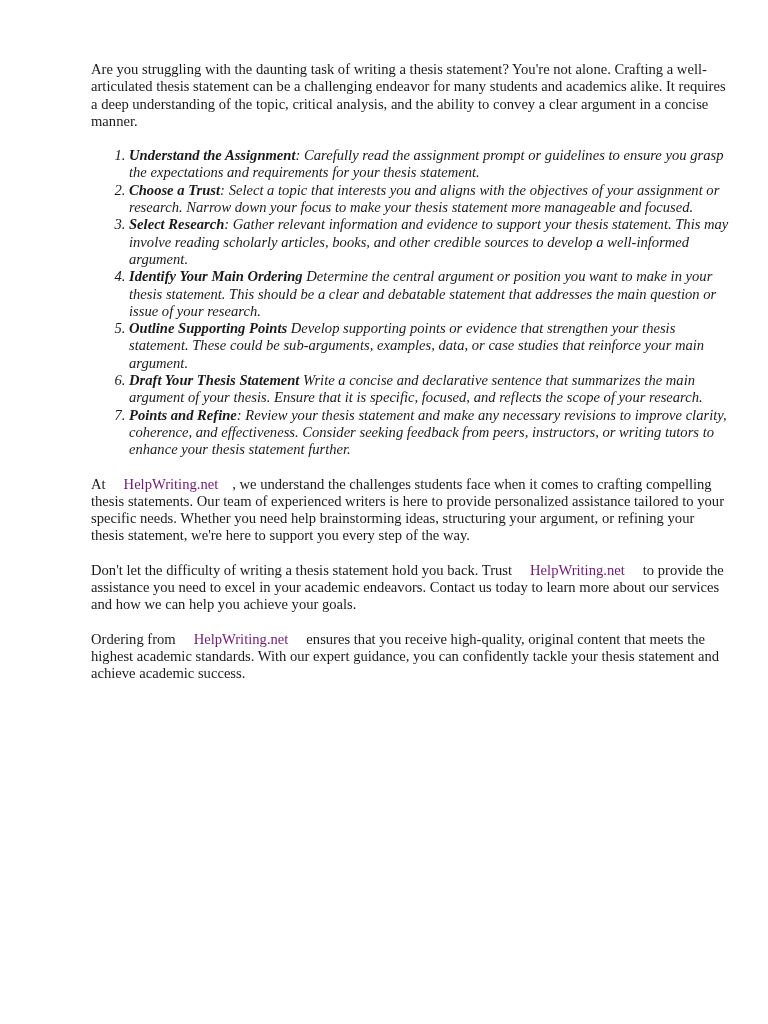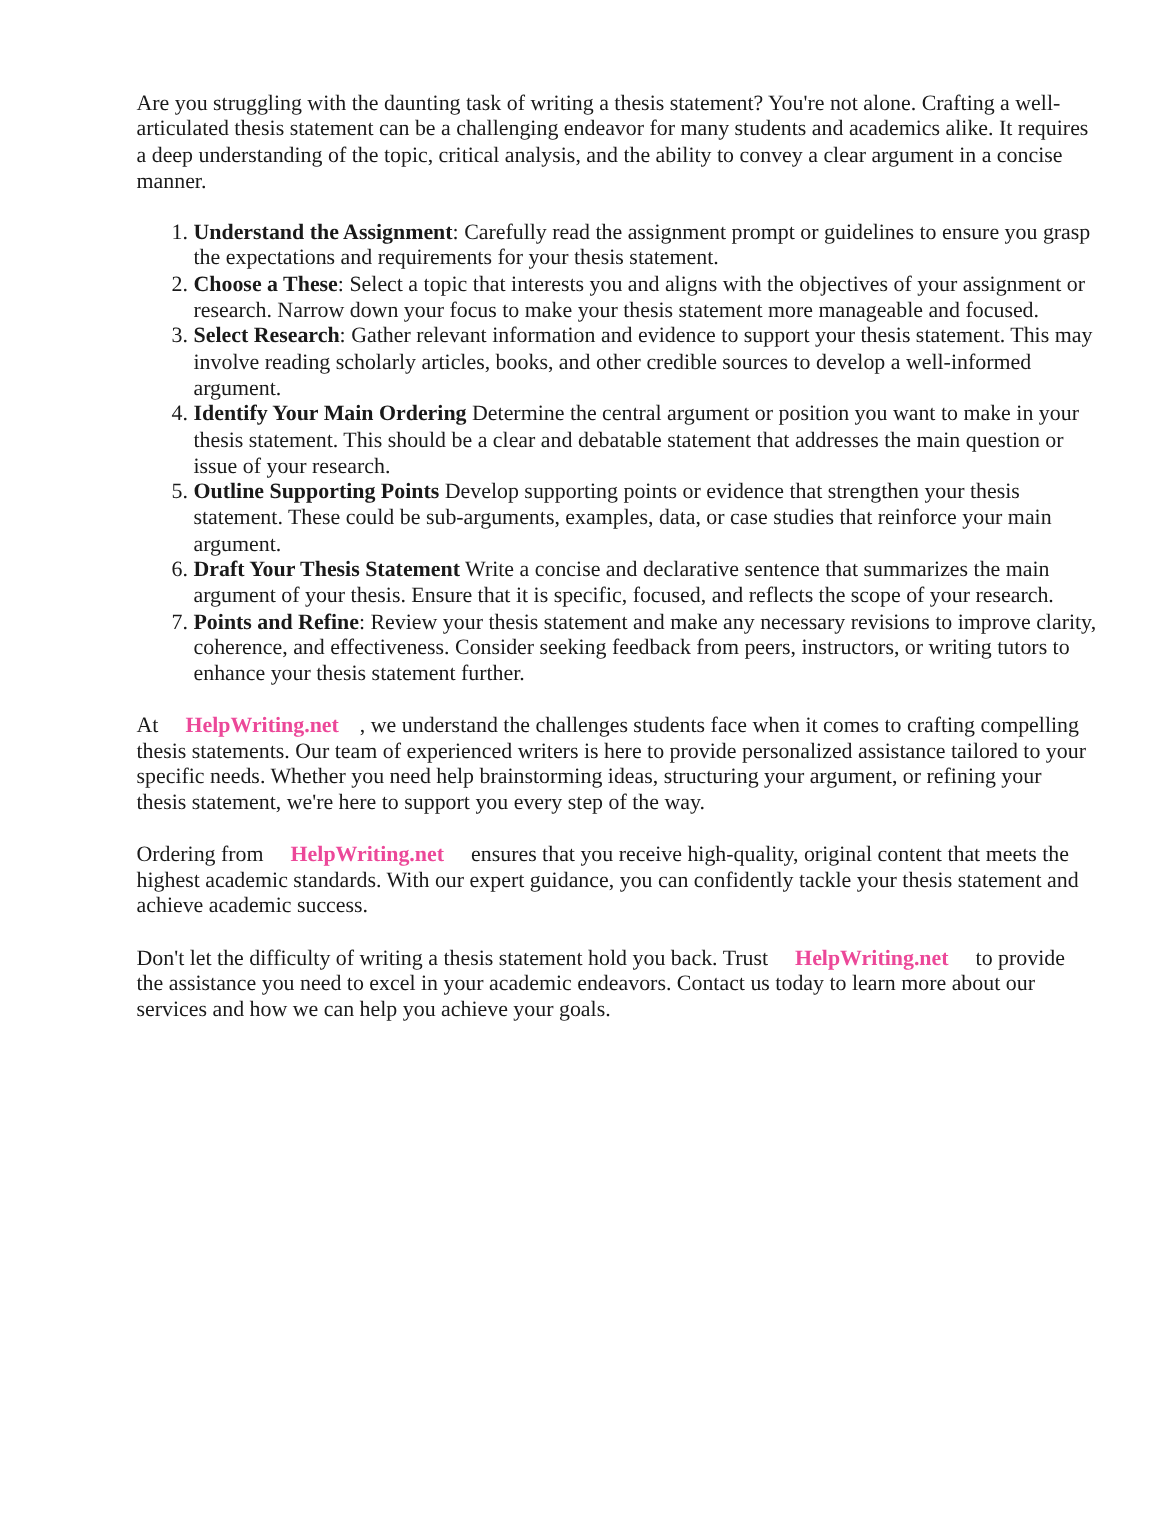--- a/index.html
+++ b/index.html
@@ -5,43 +5,43 @@
   html, body { margin: 0; padding: 0; background: #ffffff; }
   body {
     width: 768px; height: 1024px; overflow: hidden; position: relative;
     font-family: "Liberation Serif", "DejaVu Serif", serif;
     color: #1a1a1a;
     font-size: 14.6px;
     line-height: 17.3px;
   }
   .page { position: absolute; left: 91px; top: 61px; width: 640px; }
   p { margin: 0 0 17px 0; }
-  ol { margin: 0 0 17px 0; padding-left: 38px; }
+  ol { margin: 0 0 17px 0; padding-left: 38px; font-style: italic; }
   ol li { padding-left: 0; margin: 0; }
   ol li::marker { font-weight: normal; }
   .b { font-weight: bold; }
-  a.link { color: #ec4899; font-weight: bold; text-decoration: none; }
+  a.link { color: #701a75; font-weight: normal; text-decoration: none; }
   .gap { display: inline-block; width: 18px; }
   .gap2 { display: inline-block; width: 14px; }
 </style>
 </head>
 <body>
 
 <div class="page">
   <p>Are you struggling with the daunting task of writing a thesis statement? You're not alone. Crafting a well-articulated thesis statement can be a challenging endeavor for many students and academics alike. It requires a deep understanding of the topic, critical analysis, and the ability to convey a clear argument in a concise manner.</p>
 
   <ol>
     <li><span class="b">Understand the Assignment</span><span>: </span><span>Carefully read the assignment prompt or guidelines to ensure you grasp the expectations and requirements for your thesis statement.</span></li>
-    <li><span class="b">Choose a These</span><span>: </span><span>Select a topic that interests you and aligns with the objectives of your assignment or research. Narrow down your focus to make your thesis statement more manageable and focused.</span></li>
+    <li><span class="b">Choose a Trust</span><span>: </span><span>Select a topic that interests you and aligns with the objectives of your assignment or research. Narrow down your focus to make your thesis statement more manageable and focused.</span></li>
     <li><span class="b">Select Research</span><span>: </span><span>Gather relevant information and evidence to support your thesis statement. This may involve reading scholarly articles, books, and other credible sources to develop a well-informed argument.</span></li>
     <li><span class="b">Identify Your Main Ordering</span><span> </span><span>Determine the central argument or position you want to make in your thesis statement. This should be a clear and debatable statement that addresses the main question or issue of your research.</span></li>
     <li><span class="b">Outline Supporting Points</span><span> </span><span>Develop supporting points or evidence that strengthen your thesis statement. These could be sub-arguments, examples, data, or case studies that reinforce your main argument.</span></li>
     <li><span class="b">Draft Your Thesis Statement</span><span> </span><span>Write a concise and declarative sentence that summarizes the main argument of your thesis. Ensure that it is specific, focused, and reflects the scope of your research.</span></li>
     <li><span class="b">Points and Refine</span><span>: </span><span>Review your thesis statement and make any necessary revisions to improve clarity, coherence, and effectiveness. Consider seeking feedback from peers, instructors, or writing tutors to enhance your thesis statement further.</span></li>
   </ol>
 
 
   <p><span>At</span><span class="gap"></span><a class="link" href="#">HelpWriting.net</a><span class="gap2"></span><span>, we understand the challenges students face when it comes to crafting compelling thesis statements. Our team of experienced writers is here to provide personalized assistance tailored to your specific needs. Whether you need help brainstorming ideas, structuring your argument, or refining your thesis statement, we're here to support you every step of the way.</span></p>
 
+  <p><span>Don't let the difficulty of writing a thesis statement hold you back. Trust</span><span class="gap"></span><a class="link" href="#">HelpWriting.net</a><span class="gap"></span><span>to provide the assistance you need to excel in your academic endeavors. Contact us today to learn more about our services and how we can help you achieve your goals.</span></p>
+
   <p><span>Ordering from</span><span class="gap"></span><a class="link" href="#">HelpWriting.net</a><span class="gap"></span><span>ensures that you receive high-quality, original content that meets the highest academic standards. With our expert guidance, you can confidently tackle your thesis statement and achieve academic success.</span></p>
-
-  <p><span>Don't let the difficulty of writing a thesis statement hold you back. Trust</span><span class="gap"></span><a class="link" href="#">HelpWriting.net</a><span class="gap"></span><span>to provide the assistance you need to excel in your academic endeavors. Contact us today to learn more about our services and how we can help you achieve your goals.</span></p>
 </div>
 
 </body></html>

